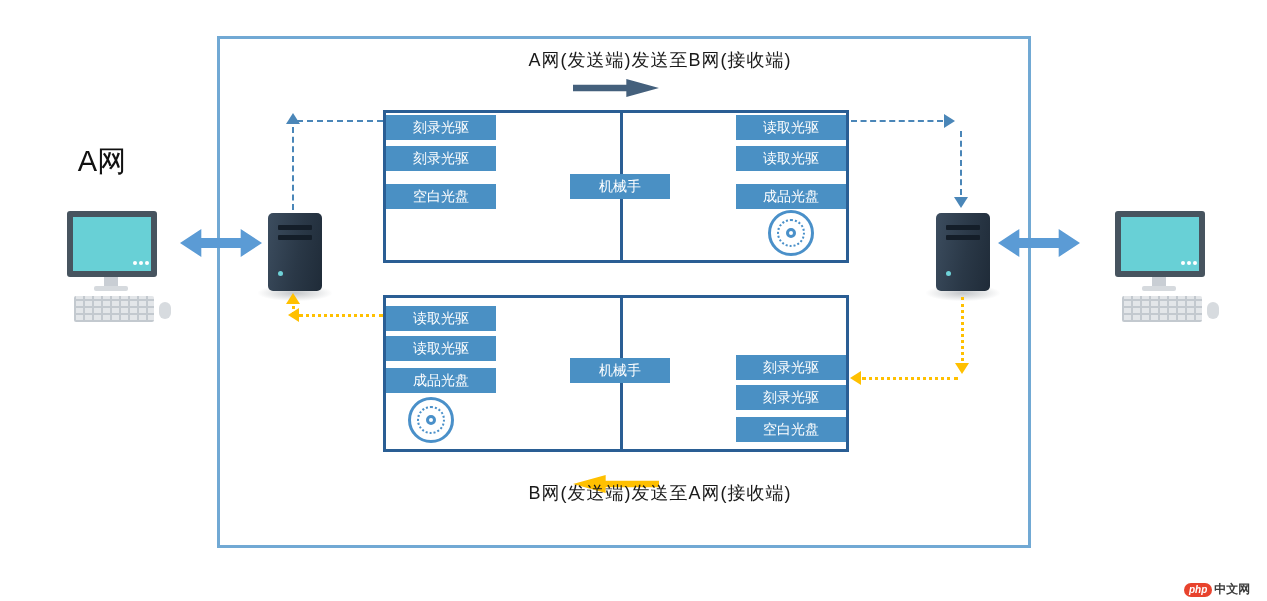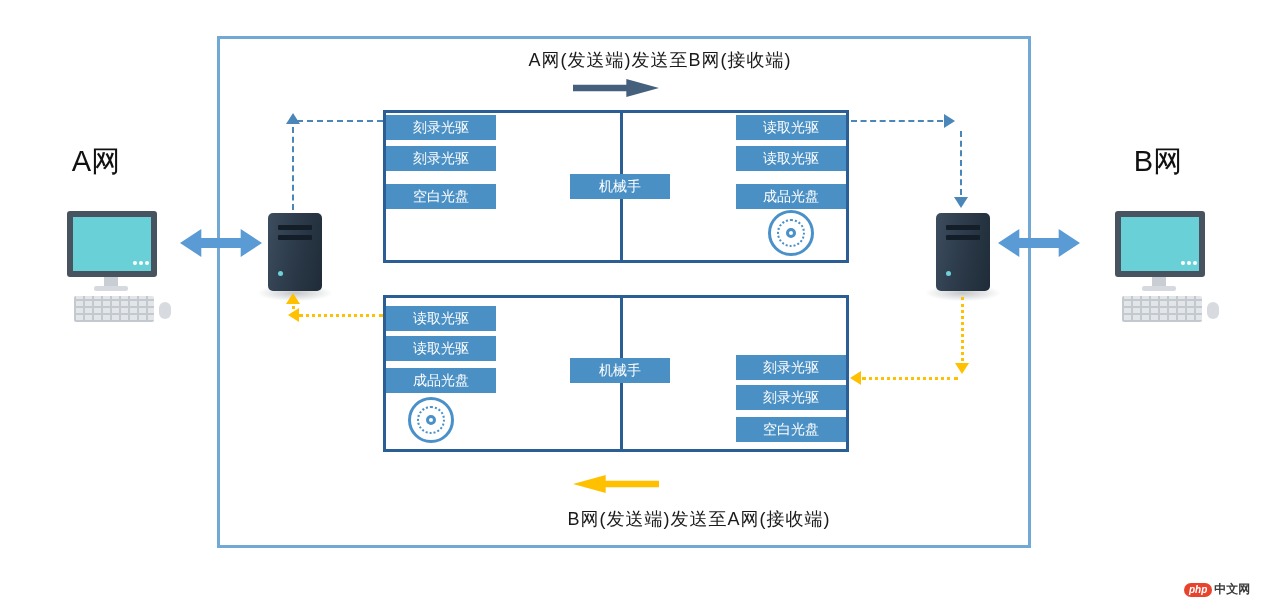--- a/index.html
+++ b/index.html
@@ -13,35 +13,35 @@
     position:absolute;left:217px;top:36px;width:814px;height:512px;
     border:3px solid #71a9d4;box-sizing:border-box;background:transparent;
   }
 
   
   .flow-title{
     position:absolute;left:217px;width:886px;text-align:center;
     font-size:18px;color:#1a1a1a;letter-spacing:1px;
   }
   .flow-title.top{top:48px;}
-  .flow-title.bottom{top:507px;padding-left:39px;}
+  .flow-title.bottom{top:481px;}
 
   
   .arrow-right-big{
     position:absolute;left:573px;top:79px;width:86px;height:18px;background:#44607c;
     clip-path:polygon(0 32%,62% 32%,62% 0,100% 50%,62% 100%,62% 68%,0 68%);
   }
   .arrow-left-big{
     position:absolute;left:573px;top:475px;width:86px;height:18px;background:#ffc000;
     clip-path:polygon(100% 32%,38% 32%,38% 0,0 50%,38% 100%,38% 68%,100% 68%);
   }
 
   
   .net-label{position:absolute;width:120px;text-align:center;font-size:29px;color:#111;}
-  .net-label.left{left:36px;top:142px;}
+  .net-label.left{left:42px;top:142px;}
   .net-label.right{left:1098px;top:142px;}
 
   
   .monitor{
     position:absolute;width:90px;height:66px;border:6px solid #47545f;border-radius:3px;
     background:#68d0d6;box-sizing:border-box;
   }
   .screen-dots{
     position:absolute;right:14px;bottom:6px;width:4px;height:4px;border-radius:50%;
     background:#fff;box-shadow:6px 0 0 #fff,12px 0 0 #fff;
@@ -131,21 +131,20 @@
 
   <div class="outer-frame"></div>
 
   <div class="flow-title top">A网(发送端)发送至B网(接收端)</div>
   <div class="arrow-right-big"></div>
 
   <div class="arrow-left-big"></div>
   <div class="flow-title bottom">B网(发送端)发送至A网(接收端)</div>
 
   <div class="net-label left">A网</div>
-  <div class="net-label right">B网</div>
 
   <div class="monitor" style="left:67px;top:211px;">
     <span class="screen-dots"></span>
   </div>
   <div class="stand-neck" style="left:104px;top:277px;"></div>
   <div class="stand-base" style="left:94px;top:286px;"></div>
   <div class="keyboard" style="left:74px;top:296px;"></div>
   <div class="mouse" style="left:159px;top:302px;"></div>
 
   <div class="monitor" style="left:1115px;top:211px;">

